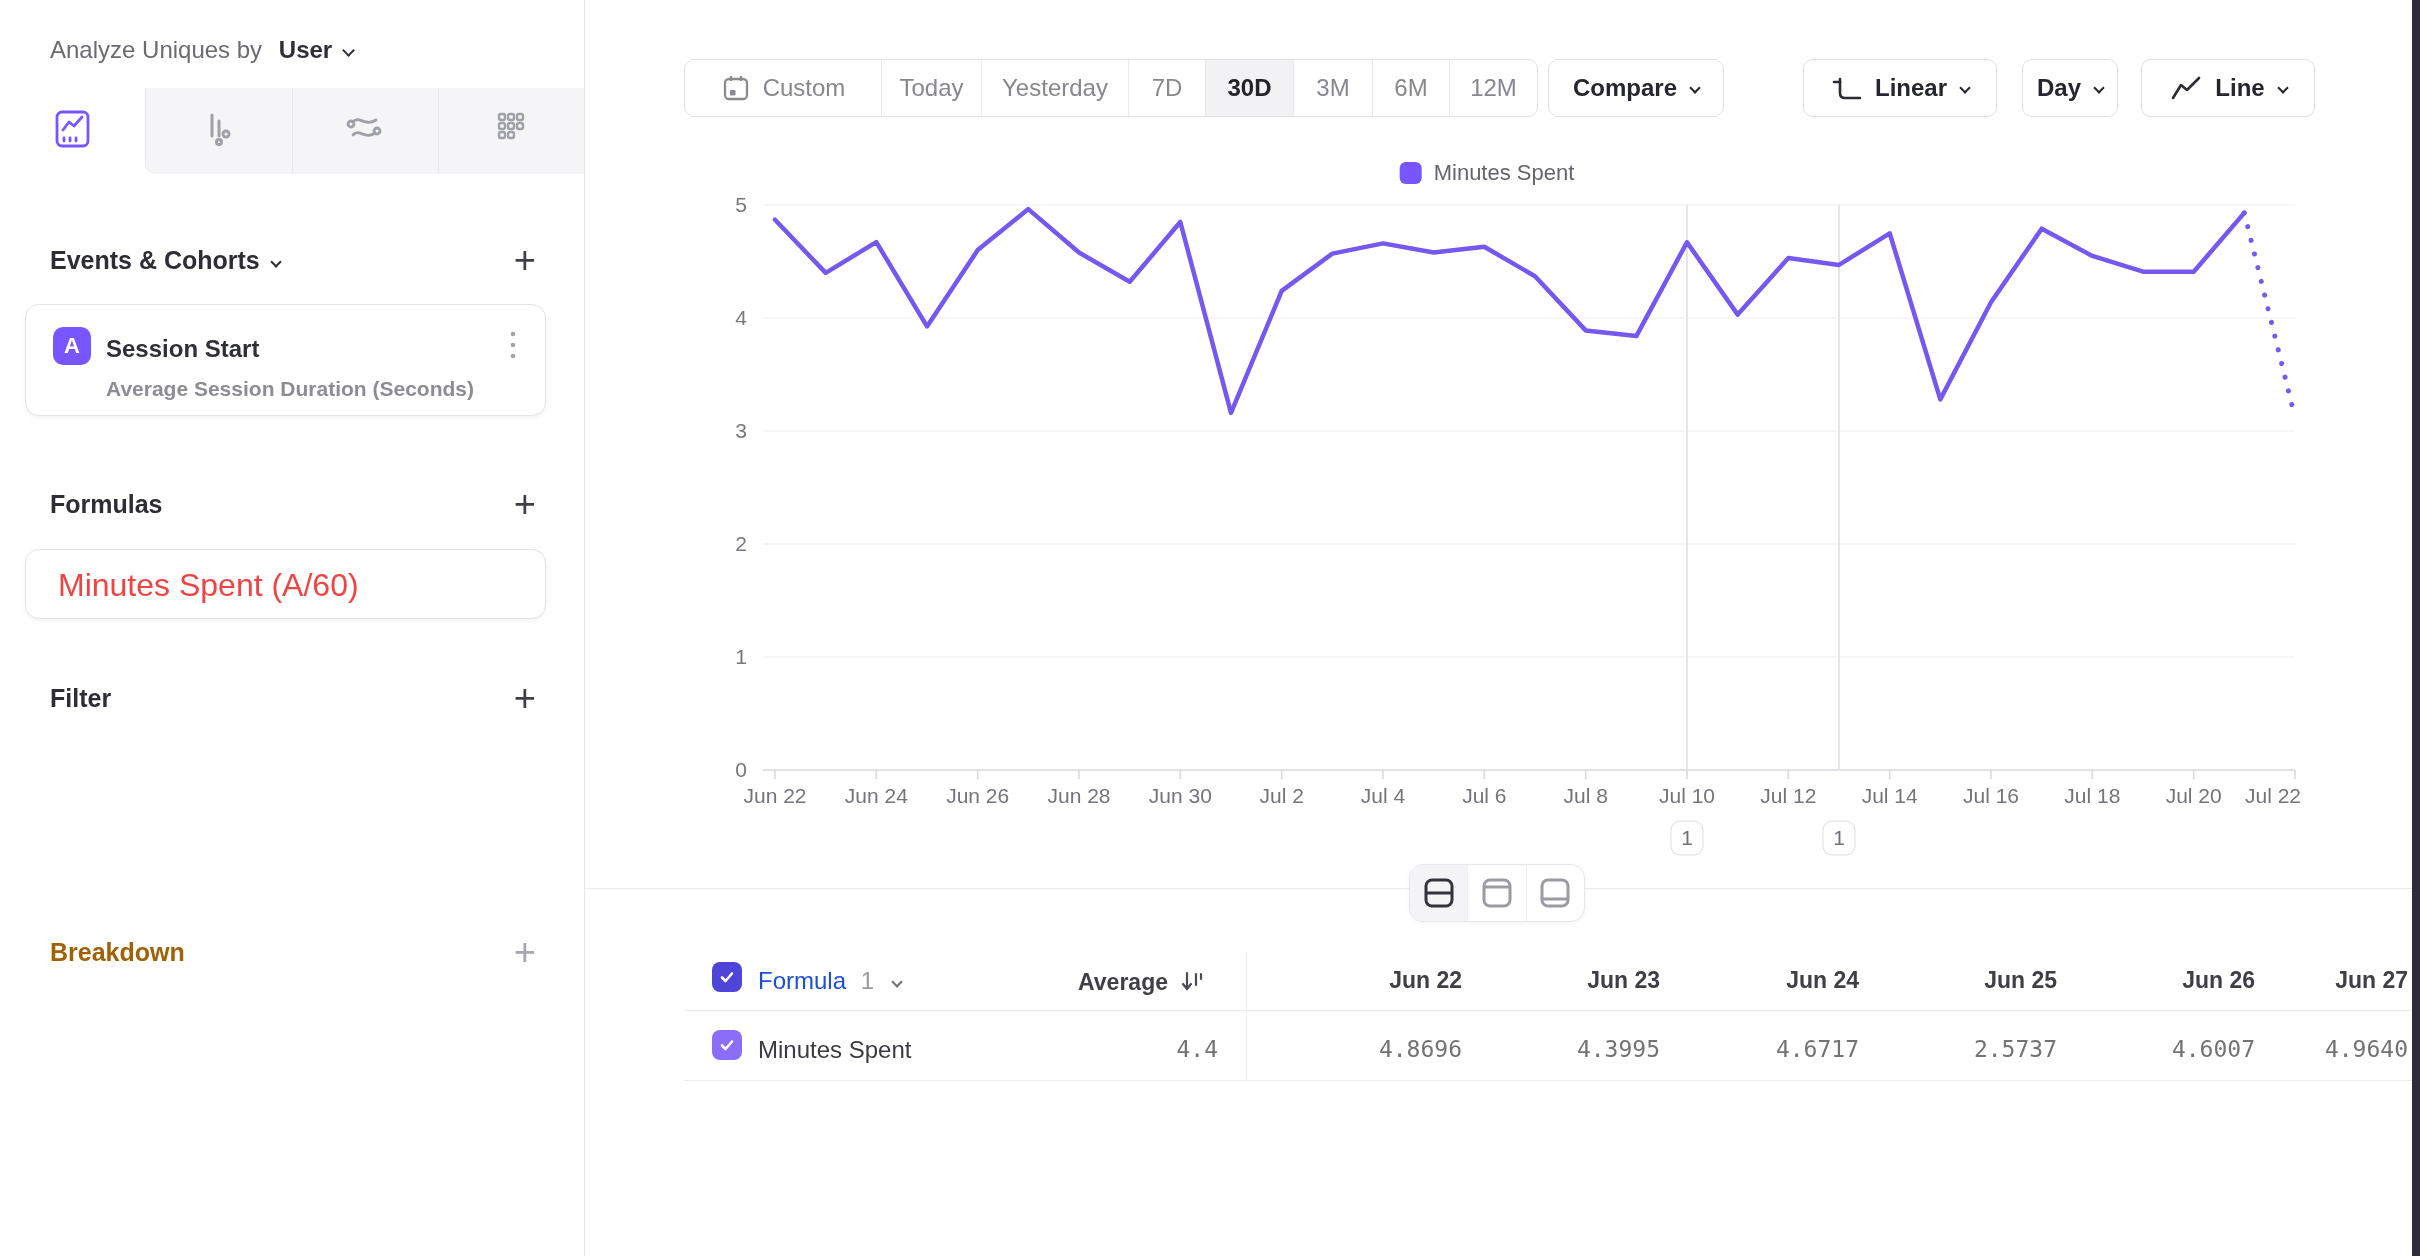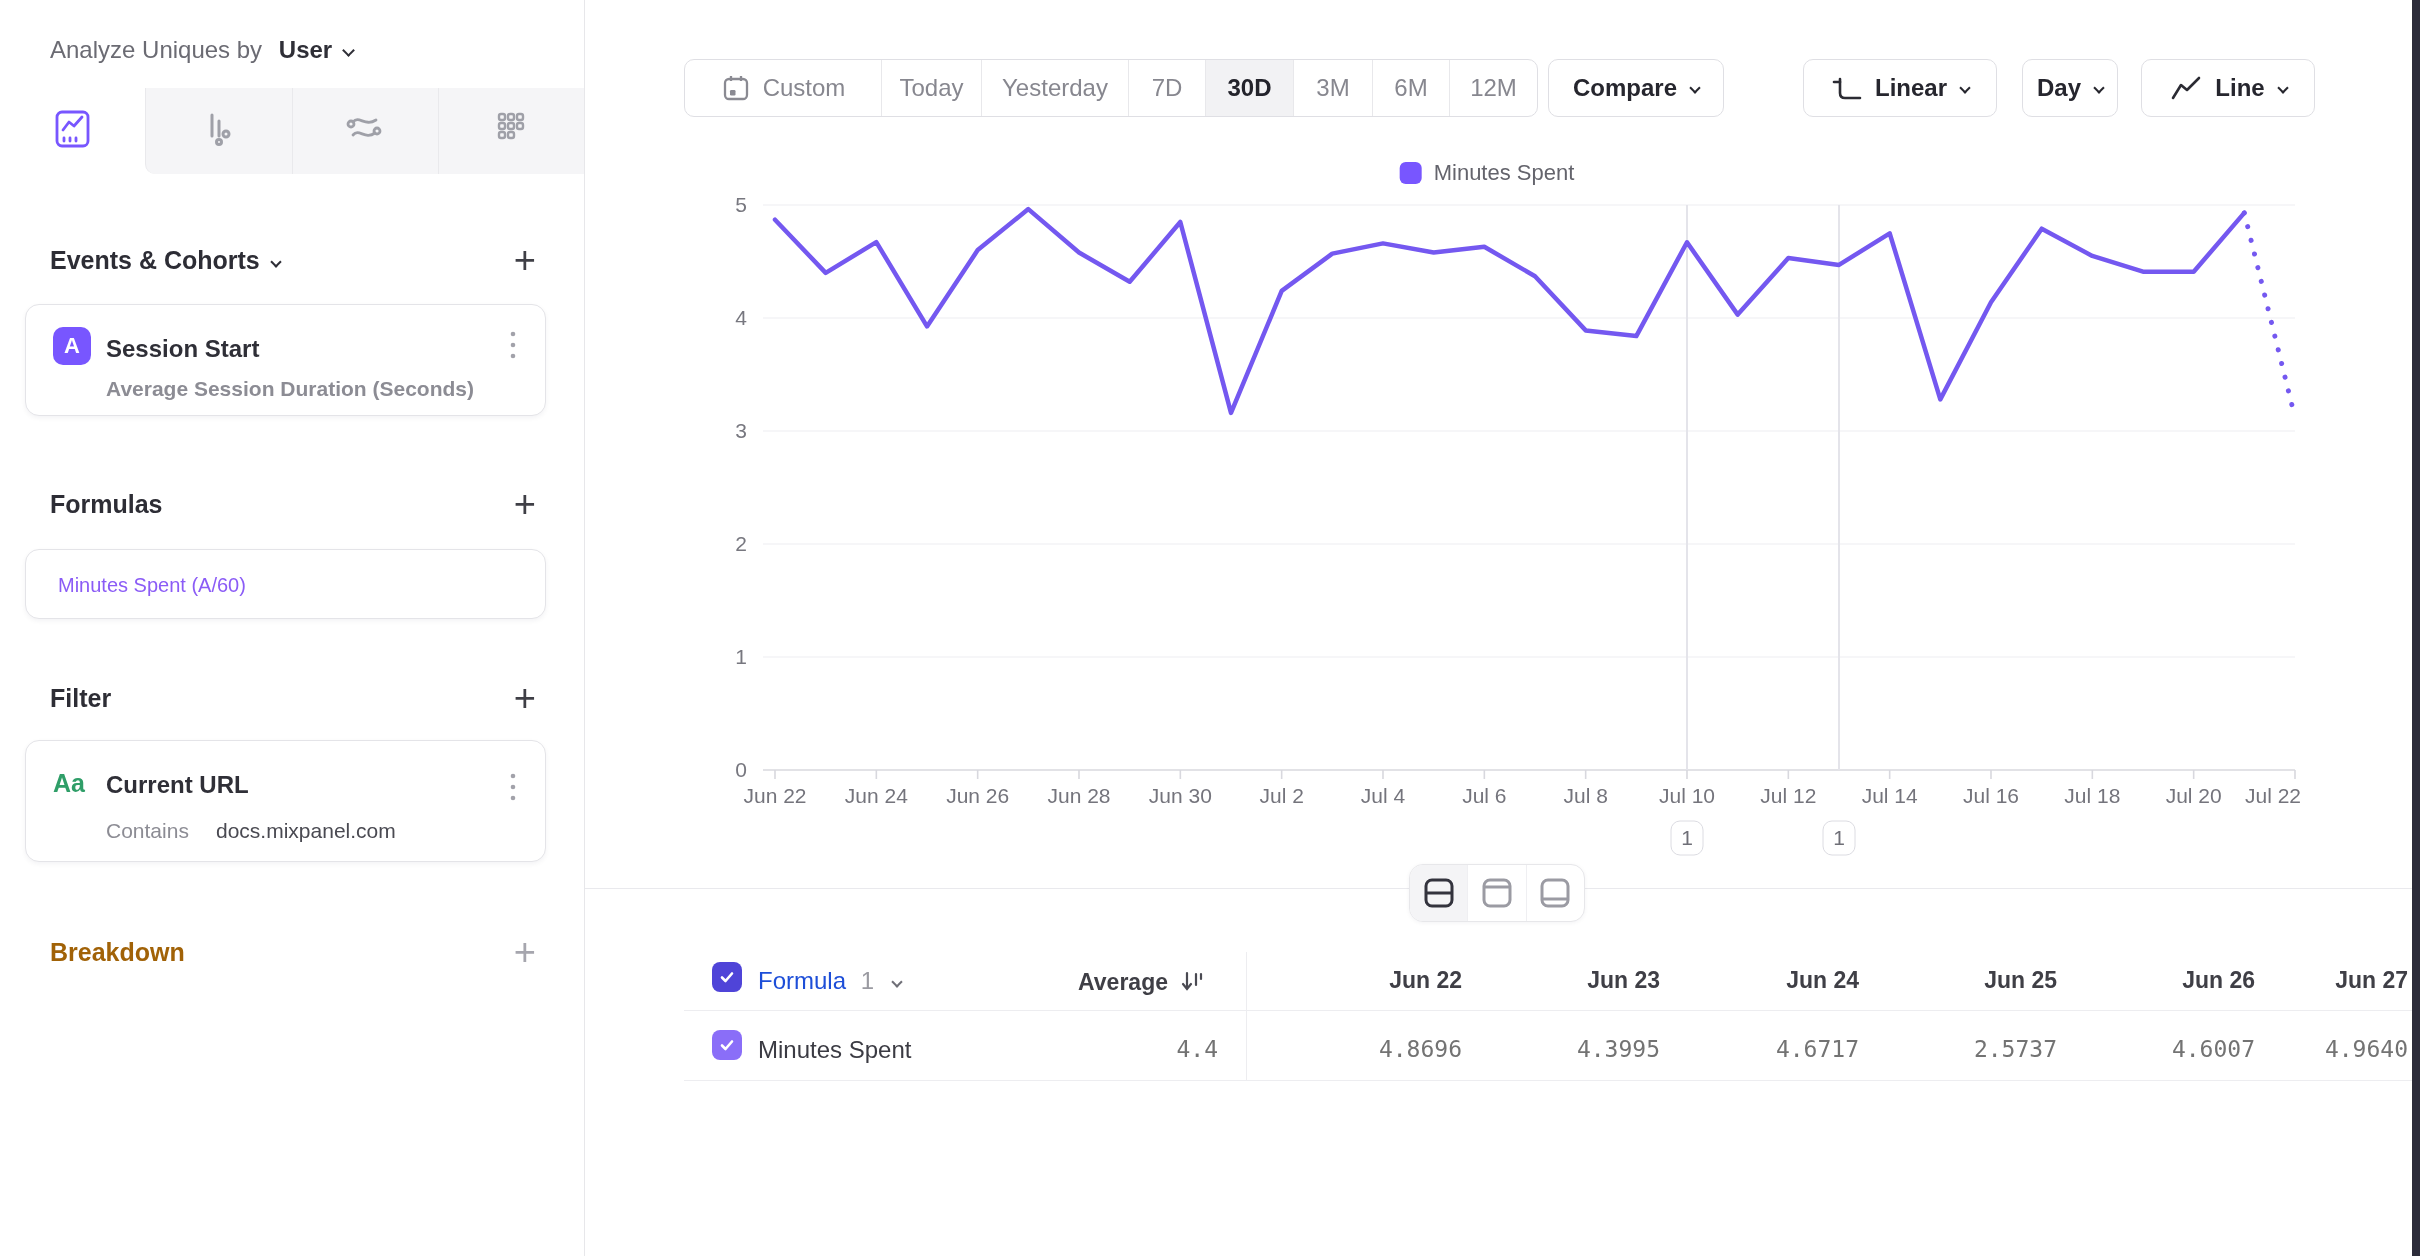--- a/index.html
+++ b/index.html
@@ -136,39 +136,26 @@
           </svg>
       </div>
       <div class="card-sub" style="top:72px">Average Session Duration (Seconds)</div>
     </div>
 
     <div class="section-row" style="top:482px">
       <span class="section-title">Formulas</span>
       <span class="plus-btn">+</span>
     </div>
     <div class="card" style="top:549px;height:70px">
-      <div style="position:absolute;left:32px;top:0;line-height:70px;font-size:20px;font-weight:500;color:#8b5cf6">Minutes Spent (A/60)</div>
+      <div style="position:absolute;left:32px;top:0;line-height:70px;font-size:32px;font-weight:500;color:#ef4444">Minutes Spent (A/60)</div>
     </div>
 
     <div class="section-row" style="top:676px">
       <span class="section-title">Filter</span>
       <span class="plus-btn">+</span>
-    </div>
-    <div class="card" style="top:740px;height:122px">
-      <div class="aa-icon">Aa</div>
-      <div class="card-title">Current URL</div>
-      <div class="kebab" style="top:30px">
-        <svg width="8" height="36" viewBox="0 0 8 36">
-            <circle cx="4" cy="6" r="2.3" fill="#a2a2aa"></circle>
-            <circle cx="4" cy="17" r="2.3" fill="#a2a2aa"></circle>
-            <circle cx="4" cy="28" r="2.3" fill="#a2a2aa"></circle>
-          </svg>
-      </div>
-      <div class="card-sub" style="top:78px;font-weight:500;color:#8c8c94">Contains</div>
-      <div class="card-sub" style="top:78px;left:190px;font-weight:500;color:#4a4a52">docs.mixpanel.com</div>
     </div>
 
     <div class="section-row" style="top:930px">
       <span class="section-title muted">Breakdown</span>
       <span class="plus-btn muted">+</span>
     </div>
   </div>
 
   <div class="seg-ctl">
     <div class="seg" style="width:196px">

